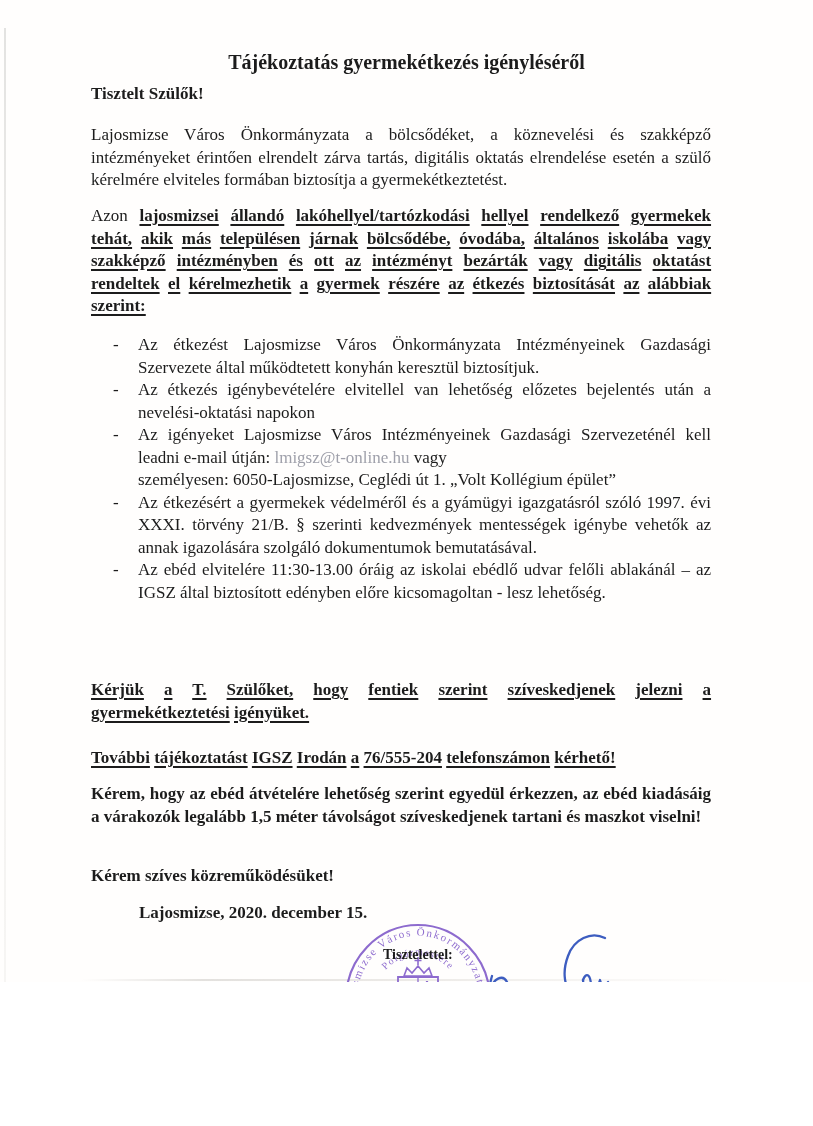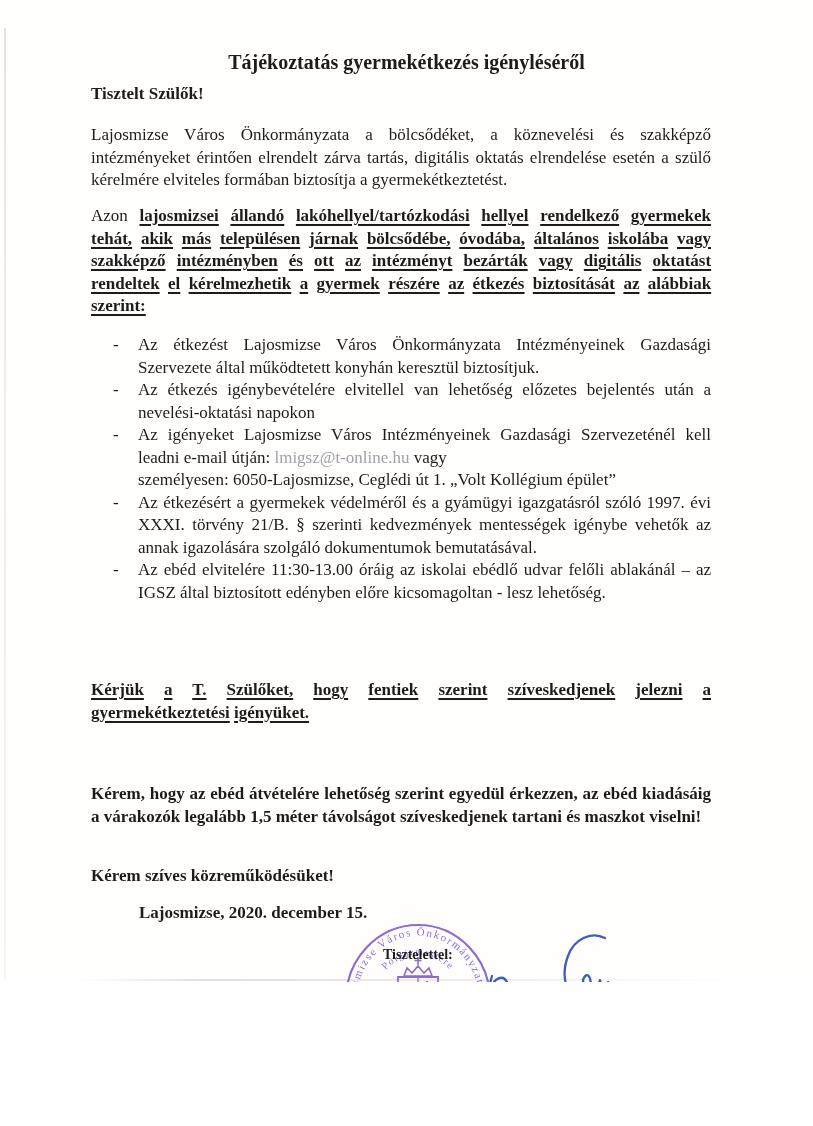--- a/index.html
+++ b/index.html
@@ -75,20 +75,21 @@
       <span>Az étkezésért a gyermekek védelméről és a gyámügyi igazgatásról szóló 1997. évi XXXI. törvény 21/B. § szerinti kedvezmények mentességek igénybe vehetők az annak igazolására szolgáló dokumentumok bemutatásával.</span>
     </li>
     <li>
       <span class="marker">-</span>
       <span>Az ebéd elvitelére 11:30-13.00 óráig az iskolai ebédlő udvar felőli ablakánál – az IGSZ által biztosított edényben előre kicsomagoltan - lesz lehetőség.</span>
     </li>
   </ul>
 
   <div class="block just b uw" style="top:679px;"><span class="w">Kérjük</span> <span class="w">a</span> <span class="w">T.</span> <span class="w">Szülőket,</span> <span class="w">hogy</span> <span class="w">fentiek</span> <span class="w">szerint</span> <span class="w">szíveskedjenek</span> <span class="w">jelezni</span> <span class="w">a</span> <span class="w">gyermekétkeztetési</span> <span class="w">igényüket.</span></div>
 
+  <div class="block b uw" style="top:747px;"><span class="w">További</span> <span class="w">tájékoztatást</span> <span class="w">IGSZ</span> <span class="w">Irodán</span> <span class="w">a</span> <span class="w">76/555-204</span> <span class="w"></span> <span class="w">telefonszámon</span> <span class="w">kérhető!</span></div>
 
   <div class="block just b" style="top:783px;">Kérem, hogy az ebéd átvételére lehetőség szerint egyedül érkezzen, az ebéd kiadásáig a várakozók legalább 1,5 méter távolságot szíveskedjenek tartani és maszkot viselni!</div>
 
   <div class="block b" style="top:865px;">Kérem szíves közreműködésüket!</div>
 
   <div class="block b" style="top:902px;margin-left:48px;">Lajosmizse, 2020. december 15.</div>
 
   <svg class="stamp-svg" width="156" height="160" viewBox="0 0 156 160">
     <g opacity="0.88">
       <ellipse class="stamp-stroke" cx="77" cy="79" rx="72" ry="75" stroke-width="2.2"></ellipse>

